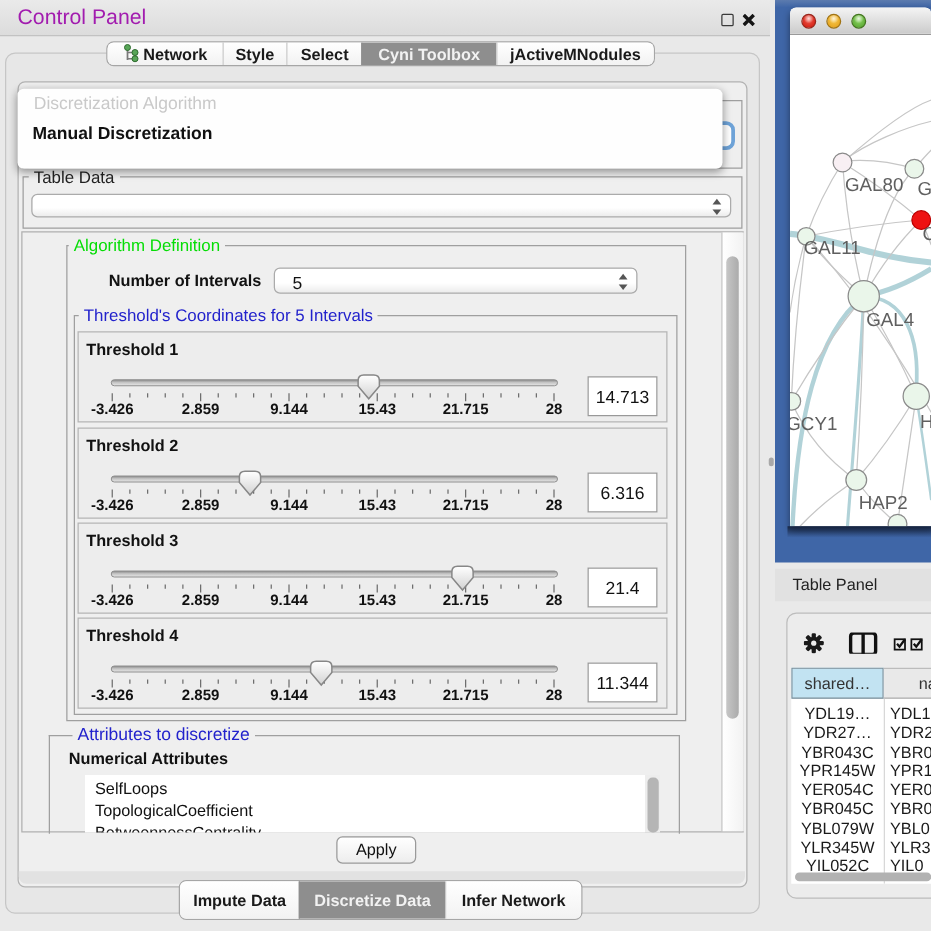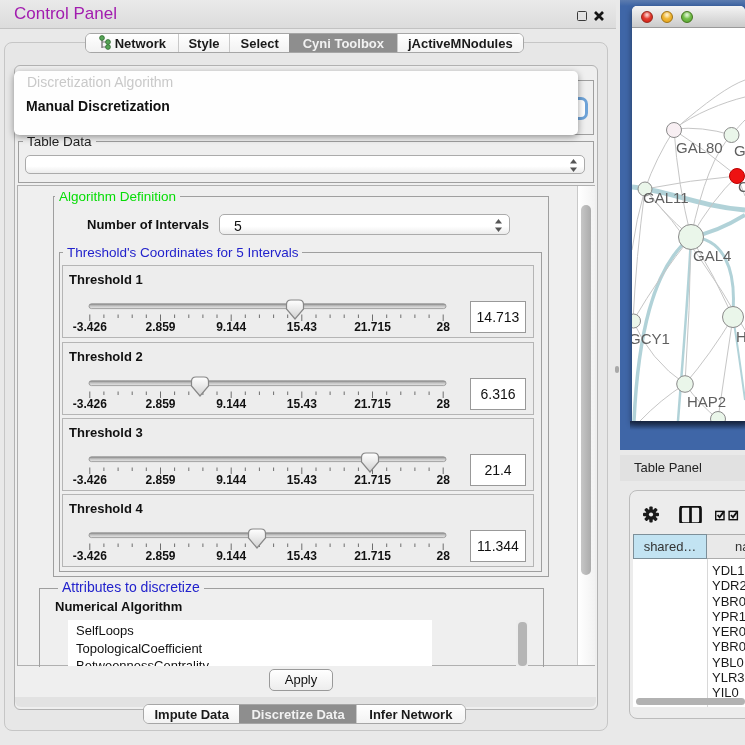--- a/index.html
+++ b/index.html
@@ -18,21 +18,21 @@
     border-radius:6px;background:#efefef;}
   
   .seg{display:flex;background:#fff;border:1px solid #a6a6a6;border-radius:6px;
     overflow:hidden;box-sizing:border-box;}
   .seg .s{display:flex;align-items:center;justify-content:center;
     font-size:13px;font-weight:bold;color:#1a1a1a;border-left:1px solid #c9c9c9;
     box-sizing:border-box;background:linear-gradient(#ffffff,#f2f2f2);}
   .seg .s:first-child{border-left:none;}
   .seg .sel{background:#8e8e8e;color:#f2f2f2;border-left-color:#8e8e8e;}
   .toptabs{left:85px;top:33px;width:439px;height:20px;}
-  .bottabs{left:143px;top:704px;width:323px;height:20px;}
+  .bottabs{left:143px;top:704px;width:323px;height:32px;}
   
   .group{border:1px solid #9f9f9f;position:absolute;}
   .gtitle{position:absolute;background:#efefef;padding:0 4px;font-size:13.5px;line-height:13px;}
   
   .combo{position:absolute;background:linear-gradient(#ffffff,#ffffff 60%,#ececec);border:1px solid #ababab;border-radius:5px;
     font-size:14px;color:#111;box-sizing:border-box;}
   .combo .ar{position:absolute;right:6px;top:2px;}
   
   .tpanel{position:absolute;left:62px;width:472px;height:73px;border:1px solid #b5b5b5;
     background:#ededed;box-sizing:border-box;}
@@ -300,22 +300,22 @@
         <text x="309.5" y="65" text-anchor="middle">21.715</text>
         <text x="380.2" y="65" text-anchor="middle">28</text>
       </g>
       <path d="M 185.5 38.5 Q 185.5 34 190.0 34 L 198.0 34 Q 202.5 34 202.5 38.5 L 202.5 43 L 194.0 53 L 185.5 43 Z" fill="url(#thm)" stroke="#878787" stroke-width="1.2"></path>
     </svg>
   <div class="vbox">11.344</div>
 </div>
 
 <div class="group" style="left:39px;top:588px;width:503px;height:78px;border-bottom:none;"></div>
 <div class="gtitle" style="left:58px;top:581px;color:#2222cc;font-size:14px;">Attributes to discretize</div>
-<div class="abs" style="left:55px;top:599px;font-size:13px;font-weight:bold;color:#111;">Numerical Algorithm</div>
-<div class="abs" style="left:68px;top:620px;width:364px;height:46px;background:#fff;overflow:hidden;">
+<div class="abs" style="left:55px;top:599px;font-size:13px;font-weight:bold;color:#111;">Numerical Attributes</div>
+<div class="abs" style="left:68px;top:620px;width:448px;height:46px;background:#fff;overflow:hidden;">
   <div style="padding:2px 0 0 8px;font-size:13px;color:#111;line-height:17.7px;">SelfLoops<br>TopologicalCoefficient<br>BetweennessCentrality</div>
 </div>
 <div class="abs" style="left:516px;top:620px;width:12px;height:46px;background:#ededed;"></div>
 <div class="abs" style="left:518px;top:622px;width:9px;height:44px;background:#b5b5b5;border-radius:4px;"></div>
 
 <div class="abs" style="left:269px;top:669px;width:64px;height:22px;background:linear-gradient(#ffffff,#ededed);
      border:1px solid #9a9a9a;border-radius:5px;box-sizing:border-box;text-align:center;
      font-size:13px;color:#111;line-height:20px;">Apply</div>
 
 <div class="abs" style="left:15px;top:697px;width:581px;height:10px;background:#e2e2e2;border-radius:0 0 6px 6px;"></div>
@@ -418,20 +418,21 @@
     <rect x="72.7" y="5.4" width="8.3" height="8.3"></rect>
     <rect x="86.1" y="5.4" width="8.3" height="8.3"></rect>
     <path d="M74.6 9 l2 2.4 4.4 -6" stroke-width="1.8"></path>
     <path d="M88 9 l2 2.4 4.4 -6" stroke-width="1.8"></path>
   </g>
 </svg>
 
 <div class="abs" style="left:633px;top:534px;width:112px;height:173px;background:#fff;overflow:hidden;font-size:13px;">
   <div style="position:absolute;left:0;top:0;width:74px;height:25px;background:#c2e3f2;border:1px solid #7d8f99;box-sizing:border-box;text-align:center;line-height:24px;color:#333;">shared…</div>
   <div style="position:absolute;left:74px;top:0;width:60px;height:25px;background:#e9e9e9;border:1px solid #adadad;border-left:none;box-sizing:border-box;padding-left:28px;line-height:24px;color:#333;">na</div>
+  <div style="position:absolute;left:0;top:29px;width:74px;text-align:center;line-height:15.3px;color:#1a1a1a;">YDL19…<br>YDR27…<br>YBR043C<br>YPR145W<br>YER054C<br>YBR045C<br>YBL079W<br>YLR345W<br>YIL052C</div>
   <div style="position:absolute;left:79px;top:29px;width:60px;line-height:15.3px;color:#1a1a1a;">YDL1<br>YDR2<br>YBR0<br>YPR1<br>YER0<br>YBR0<br>YBL0<br>YLR3<br>YIL0</div>
   <div style="position:absolute;left:74px;top:25px;width:1px;height:148px;background:#d8d8d8;"></div>
 </div>
 
 <div class="abs" style="left:636px;top:697.5px;width:109px;height:7.5px;background:#b2b2b2;border-radius:4px;"></div>
 
 <div class="abs popup">
   <div style="position:absolute;left:13px;top:3px;font-size:14px;color:#c9c9c9;">Discretization Algorithm</div>
   <div style="position:absolute;left:12px;top:27px;font-size:14px;font-weight:bold;color:#111;">Manual Discretization</div>
 </div>

